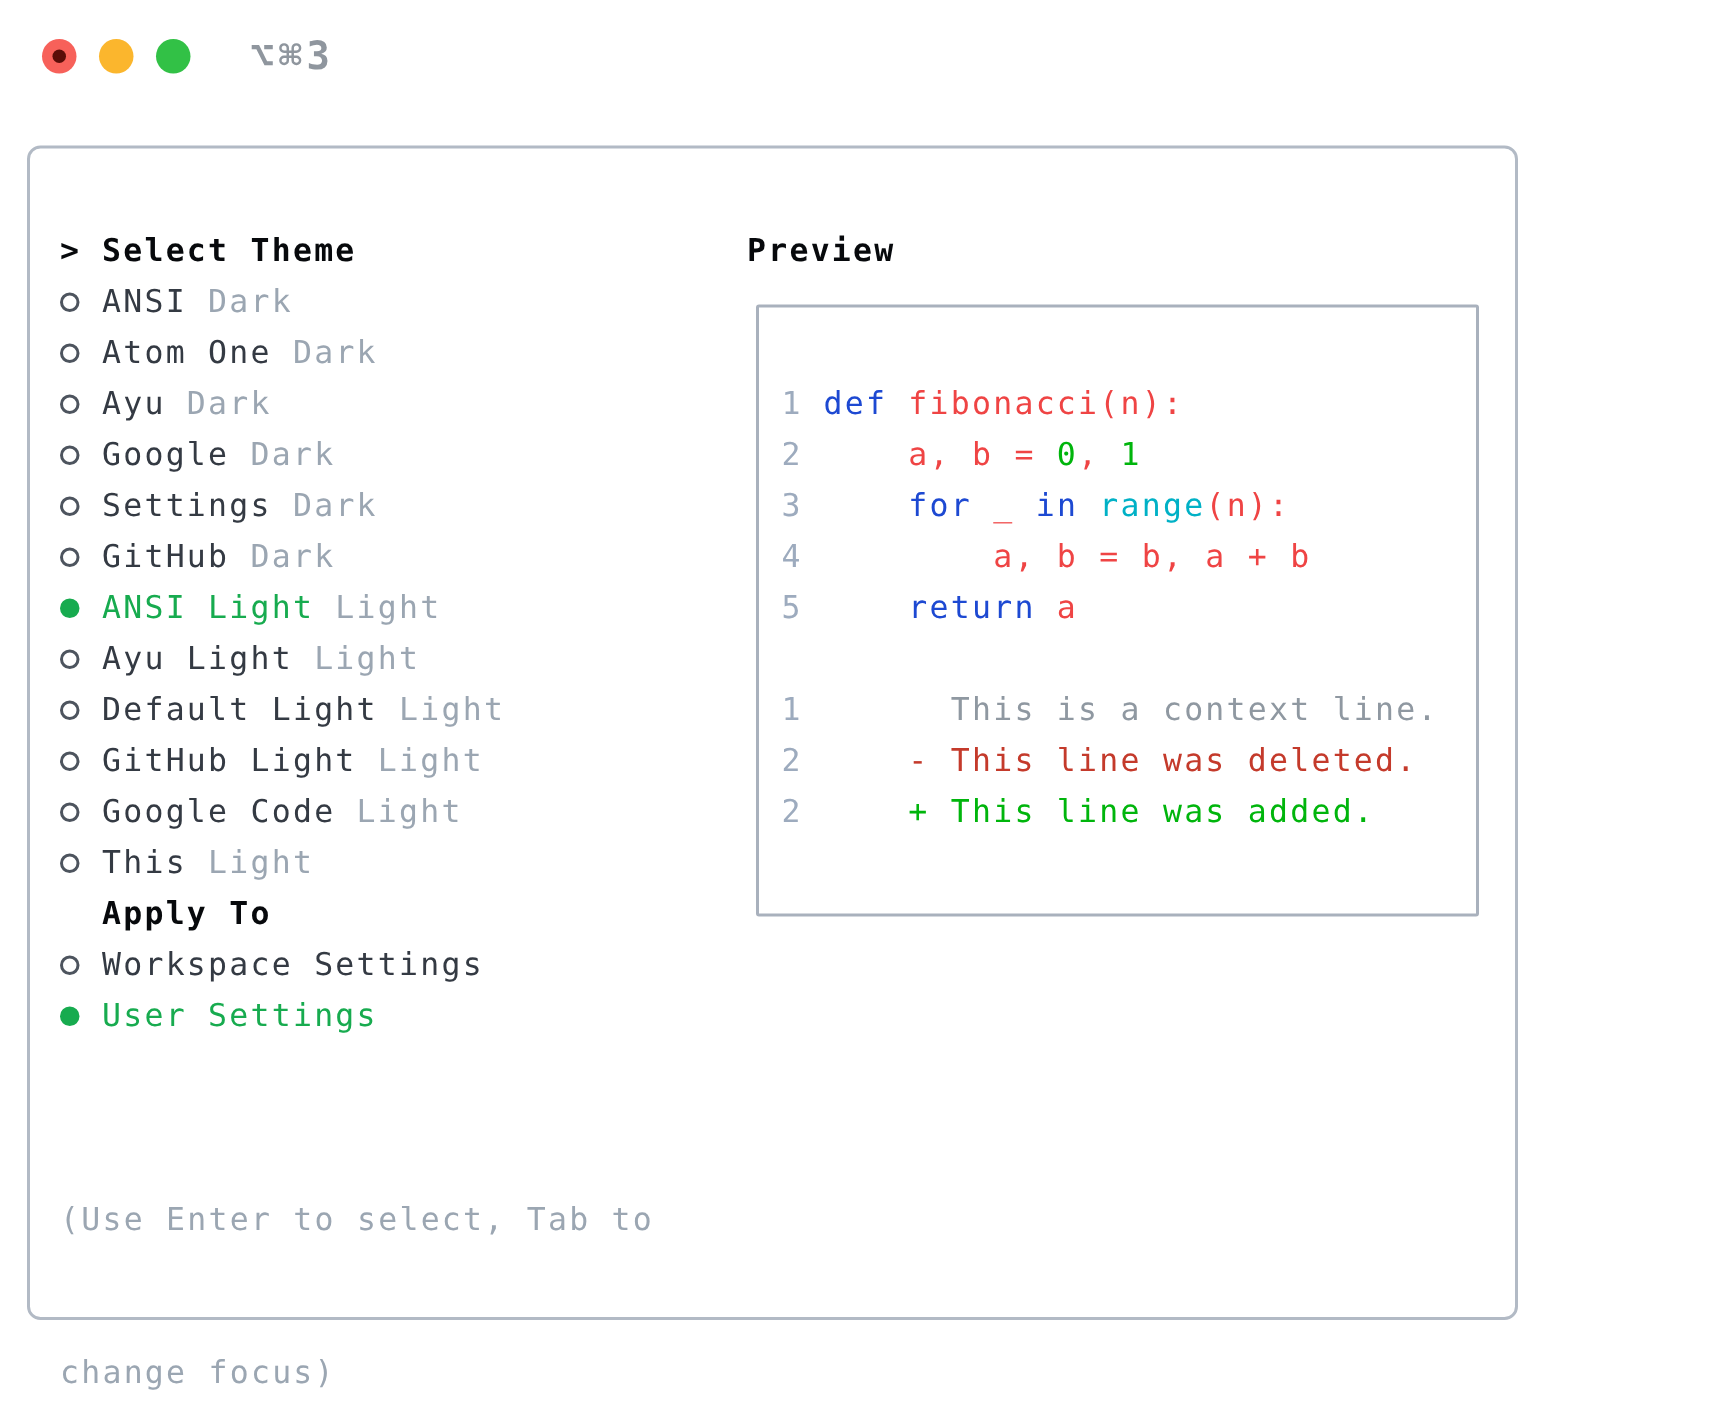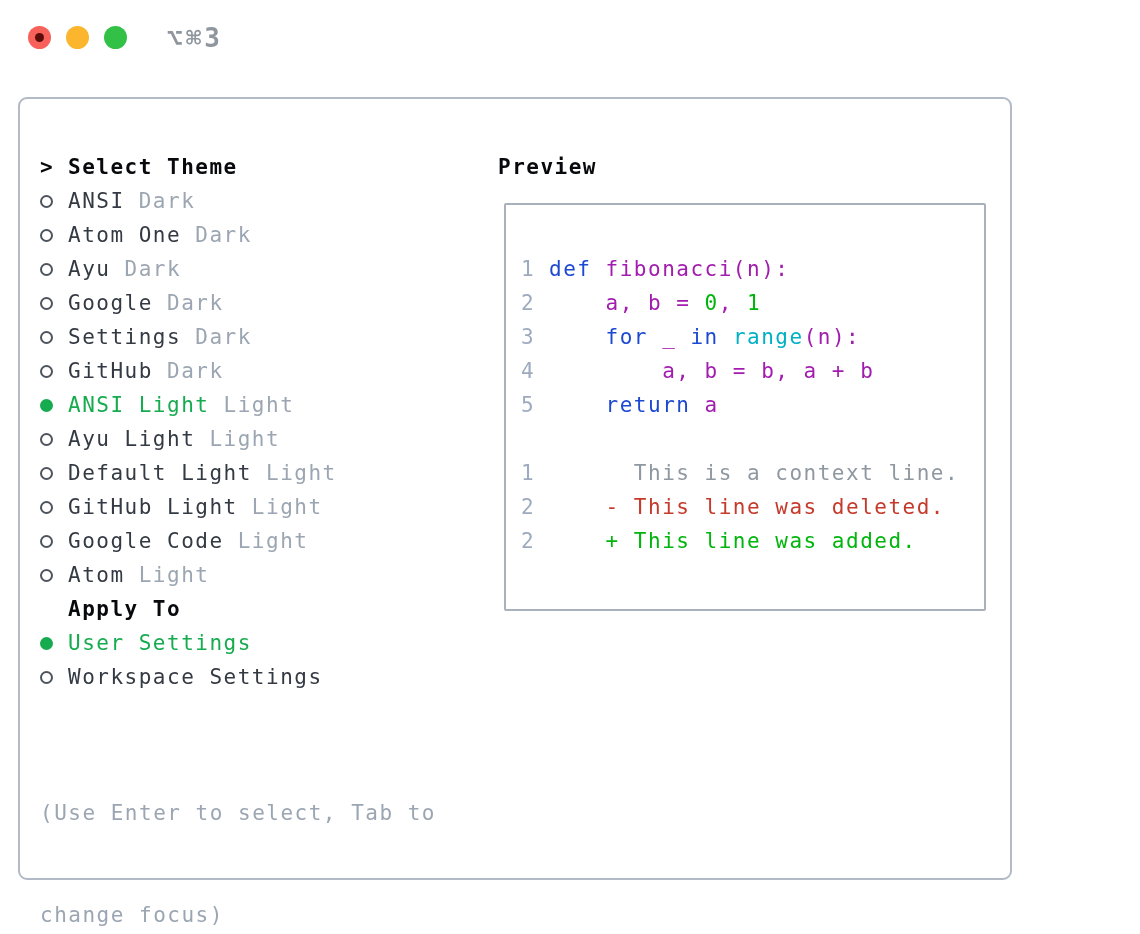--- a/index.html
+++ b/index.html
@@ -84,21 +84,21 @@
     border:2px solid #a9b1bd;
     border-radius:2px;
     padding:47px 0 0 15px;
     background:#ffffff;
   }
   .cl { display:flex; height:34px; line-height:34px;
         font-size:21px; letter-spacing:1.5px; }
   .ln { flex:none; width:14px; text-align:right; color:#9dabbe; }
   .ct { white-space:pre; margin-left:14px; color:#16181c; }
 
-  .tk-text     { color:#a21caf;margin-top:40px; }
+  .tk-text     { color:#ef4444;margin-top:40px; }
   .tk-keyword  { color:#1d49d2; }
   .tk-function { color:#00b1c6; }
   .tk-number   { color:#00b50c; }
   .tk-context  { color:#8f98a1; }
   .tk-deleted  { color:#c43a2b; }
   .tk-added    { color:#00b50c;text-align:center; }
 </style>
 </head>
 <body>
 
@@ -126,31 +126,31 @@
           <div class="row"><span class="cell"><span class="bullet"></span></span><span class="iname">Atom One</span><span class="itag"> Dark</span></div>
           <div class="row"><span class="cell"><span class="bullet"></span></span><span class="iname">Ayu</span><span class="itag"> Dark</span></div>
           <div class="row"><span class="cell"><span class="bullet"></span></span><span class="iname">Google</span><span class="itag"> Dark</span></div>
           <div class="row"><span class="cell"><span class="bullet"></span></span><span class="iname">Settings</span><span class="itag"> Dark</span></div>
           <div class="row"><span class="cell"><span class="bullet"></span></span><span class="iname">GitHub</span><span class="itag"> Dark</span></div>
           <div class="row"><span class="cell"><span class="bullet sel"></span></span><span class="iname sel-name">ANSI Light</span><span class="itag"> Light</span></div>
           <div class="row"><span class="cell"><span class="bullet"></span></span><span class="iname">Ayu Light</span><span class="itag"> Light</span></div>
           <div class="row"><span class="cell"><span class="bullet"></span></span><span class="iname">Default Light</span><span class="itag"> Light</span></div>
           <div class="row"><span class="cell"><span class="bullet"></span></span><span class="iname">GitHub Light</span><span class="itag"> Light</span></div>
           <div class="row"><span class="cell"><span class="bullet"></span></span><span class="iname">Google Code</span><span class="itag"> Light</span></div>
-          <div class="row"><span class="cell"><span class="bullet"></span></span><span class="iname">Atom</span><span class="itag"> Light</span></div>
+          <div class="row"><span class="cell"><span class="bullet"></span></span><span class="iname">This</span><span class="itag"> Light</span></div>
         </div>
 
       <div class="apply-section">
         <div class="row">
           <span class="cell"></span>
           <span class="hdr">Apply To</span>
         </div>
         <div id="apply-items">
+            <div class="row"><span class="cell"><span class="bullet"></span></span><span class="iname">Workspace Settings</span></div>
             <div class="row"><span class="cell"><span class="bullet sel"></span></span><span class="iname sel-name">User Settings</span></div>
-            <div class="row"><span class="cell"><span class="bullet"></span></span><span class="iname">Workspace Settings</span></div>
           </div>
       </div>
 
       <div class="help">
         <div>(Use Enter to select, Tab to</div>
         <div>change focus)</div>
       </div>
     </div>
 
     <div class="rightcol">

